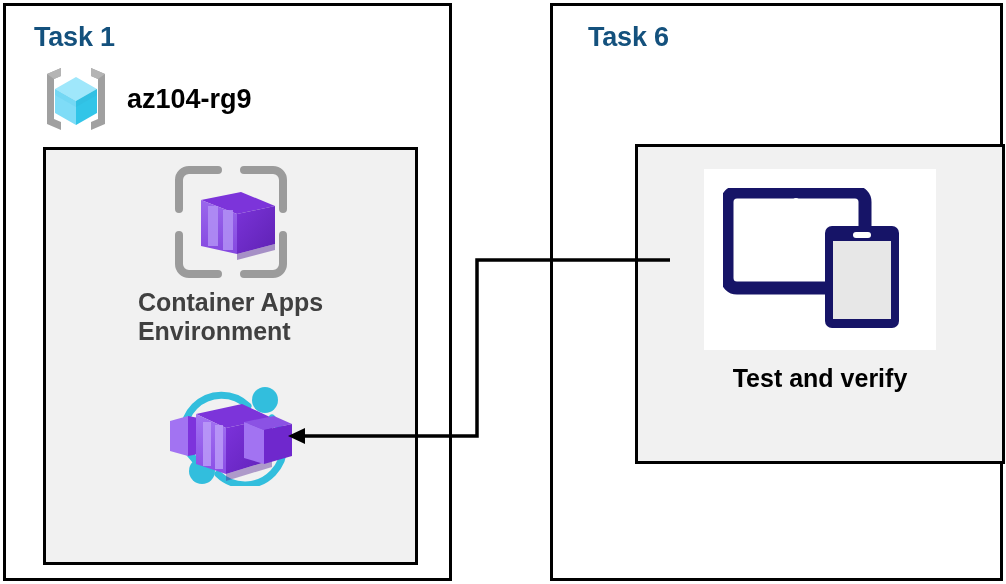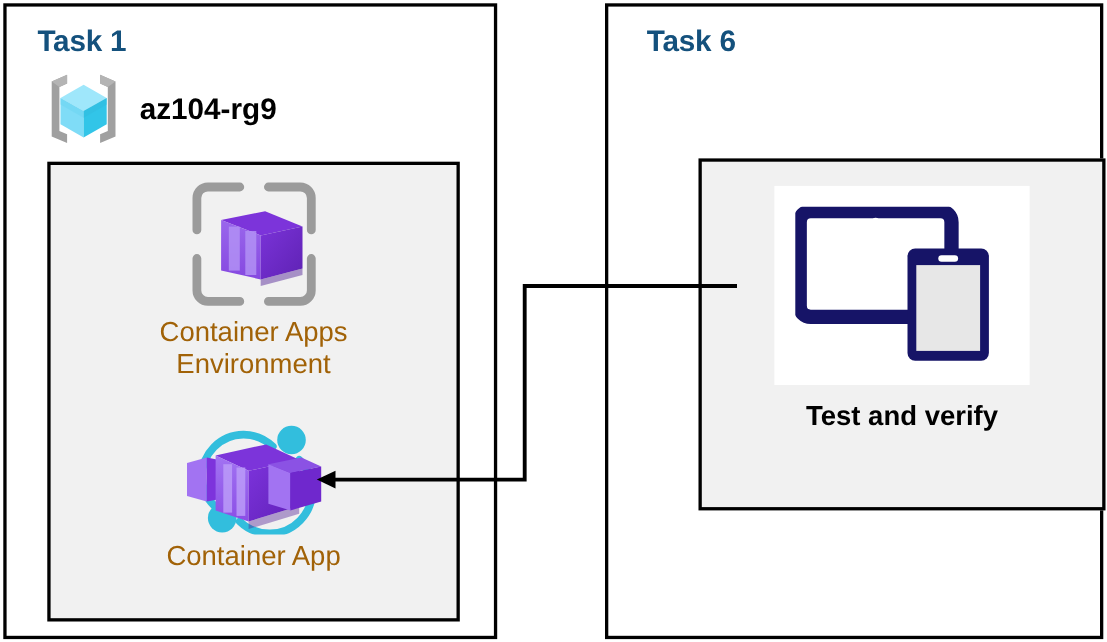--- a/index.html
+++ b/index.html
@@ -72,23 +72,23 @@
     flex-direction: column;
     align-items: center;
     width: 100%;
   }
   #node-env { left: 0; top: 12px; }
   #node-app { left: 0; top: 228px; }
 
   .node-label {
     margin-top: 6px;
     font-size: 25px;
-    font-weight: normal;
-    color: #a16207;
-    text-align: center;
+    font-weight: bold;
+    color: #404040;
+    text-align: left;
     line-height: 1.14;
     white-space: pre-line;
   }
   #test-label {
     font-size: 25px;
     font-weight: bold;
     color: #000000;
     text-align: center;
     width: 100%;
     margin-top: 14px;
@@ -216,21 +216,20 @@
             <path d="M66 50 L112 40 L112 82 L66 96 Z" fill="url(#capSide)"></path>
             <rect x="43" y="44" width="8" height="44" fill="#bb9bf8" opacity="0.85"></rect>
             <rect x="55" y="47" width="8" height="44" fill="#bb9bf8" opacity="0.85"></rect>
             <path d="M66 96 L112 82 L112 89 L66 103 Z" fill="#4b1a92" opacity="0.4"></path>
 
             <path d="M84 44 L114 38 L132 46 L104 52 Z" fill="#8b52e4"></path>
             <path d="M84 44 L104 52 L104 86 L84 80 Z" fill="#a273f2"></path>
             <path d="M104 52 L132 46 L132 78 L104 86 Z" fill="#6f28cd"></path>
           </svg>
         </span>
-        <div class="node-label">Container App</div>
       </div>
 
     </div>
   </div>
 
   <div class="panel" id="task2-panel">
 
     <div class="panel-title" id="task2-title">Task 6</div>
 
     <div class="group-box" id="test-group">

